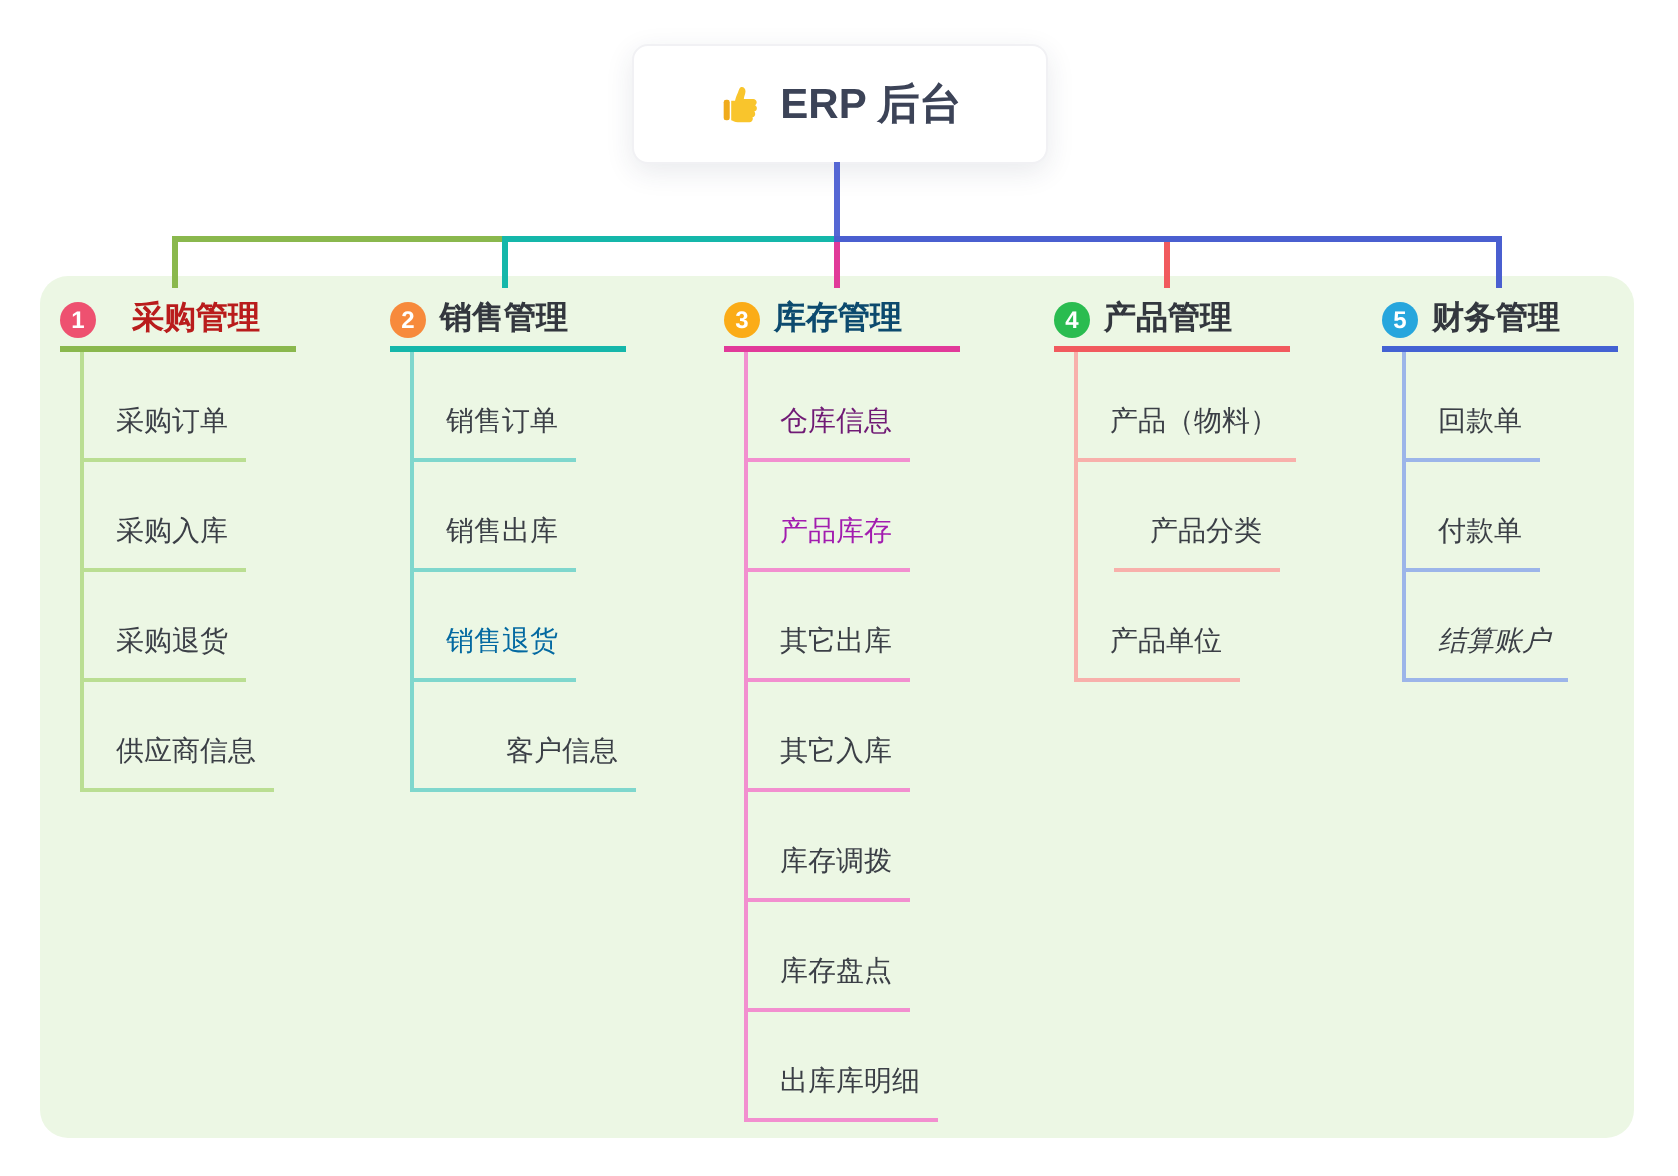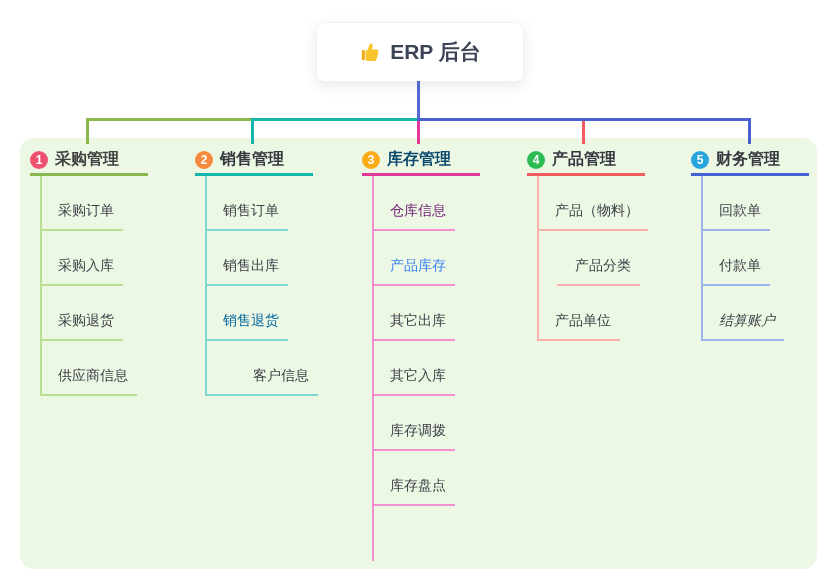--- a/index.html
+++ b/index.html
@@ -69,21 +69,21 @@
       <div class="drop" style="left: 582px; background: rgb(241, 90, 94);"></div>
       <div class="drop" style="left: 748px; background: rgb(74, 95, 208);"></div>
       <div class="bus-seg" style="left: 86px; width: 167px; background: rgb(138, 184, 77);"></div>
       <div class="bus-seg" style="left: 251px; width: 168px; background: rgb(21, 183, 170);"></div>
       <div class="bus-seg" style="left: 417px; width: 334px; background: rgb(74, 95, 208);"></div>
     </div>
   <div id="branches">
       <div class="branch" style="left: 30px;">
         <div class="branch-header" style="border-bottom-color: rgb(138, 184, 77);">
           <span class="badge" style="background: rgb(238, 81, 112);">1</span>
-          <span class="branch-label" style="color: #404040;">采购管理</span>
+          <span class="branch-label" style="color: #b91c1c; margin-left: 11px;">采购管理</span>
         </div>
         <div class="spine" style="height: 220px; background: rgb(186, 222, 146);"></div>
         <div class="items">
           <div class="item-row">
             <span class="item-label" style="border-bottom-color: rgb(186, 222, 146); color: rgb(59, 63, 70);">采购订单</span>
           </div>
           <div class="item-row">
             <span class="item-label" style="border-bottom-color: rgb(186, 222, 146); color: rgb(59, 63, 70);">采购入库</span>
           </div>
           <div class="item-row">
@@ -119,33 +119,36 @@
         <div class="branch-header" style="border-bottom-color: rgb(225, 58, 153);">
           <span class="badge" style="background: rgb(251, 172, 23);">3</span>
           <span class="branch-label" style="color: #0c4a6e; text-align: center;">库存管理</span>
         </div>
         <div class="spine" style="height: 385px; background: rgb(242, 143, 207);"></div>
         <div class="items">
           <div class="item-row">
             <span class="item-label" style="border-bottom-color: rgb(242, 143, 207); color: #701a75; font-family: Liberation Serif, serif;">仓库信息</span>
           </div>
           <div class="item-row">
-            <span class="item-label" style="border-bottom-color: rgb(242, 143, 207); color: #3b82f6; margin-top: 40px;">产品库存</span>
+            <span class="item-label" style="border-bottom-color: rgb(242, 143, 207); color: #a21caf; margin-top: 40px;">产品库存</span>
           </div>
           <div class="item-row">
             <span class="item-label" style="border-bottom-color: rgb(242, 143, 207); color: rgb(59, 63, 70);">其它出库</span>
           </div>
           <div class="item-row">
             <span class="item-label" style="border-bottom-color: rgb(242, 143, 207); color: rgb(59, 63, 70);">其它入库</span>
           </div>
           <div class="item-row">
             <span class="item-label" style="border-bottom-color: rgb(242, 143, 207); color: rgb(59, 63, 70);">库存调拨</span>
           </div>
           <div class="item-row">
             <span class="item-label" style="border-bottom-color: rgb(242, 143, 207); color: rgb(59, 63, 70);">库存盘点</span>
+          </div>
+          <div class="item-row">
+            <span class="item-label" style="border-bottom-color: rgb(242, 143, 207); color: rgb(59, 63, 70);">出库库明细</span>
           </div>
         </div>
       </div>
       <div class="branch" style="left: 527px;">
         <div class="branch-header" style="border-bottom-color: rgb(241, 90, 94);">
           <span class="badge" style="background: rgb(42, 188, 80);">4</span>
           <span class="branch-label" style="color: rgb(51, 55, 62);">产品管理</span>
         </div>
         <div class="spine" style="height: 165px; background: rgb(248, 176, 171);"></div>
         <div class="items">

